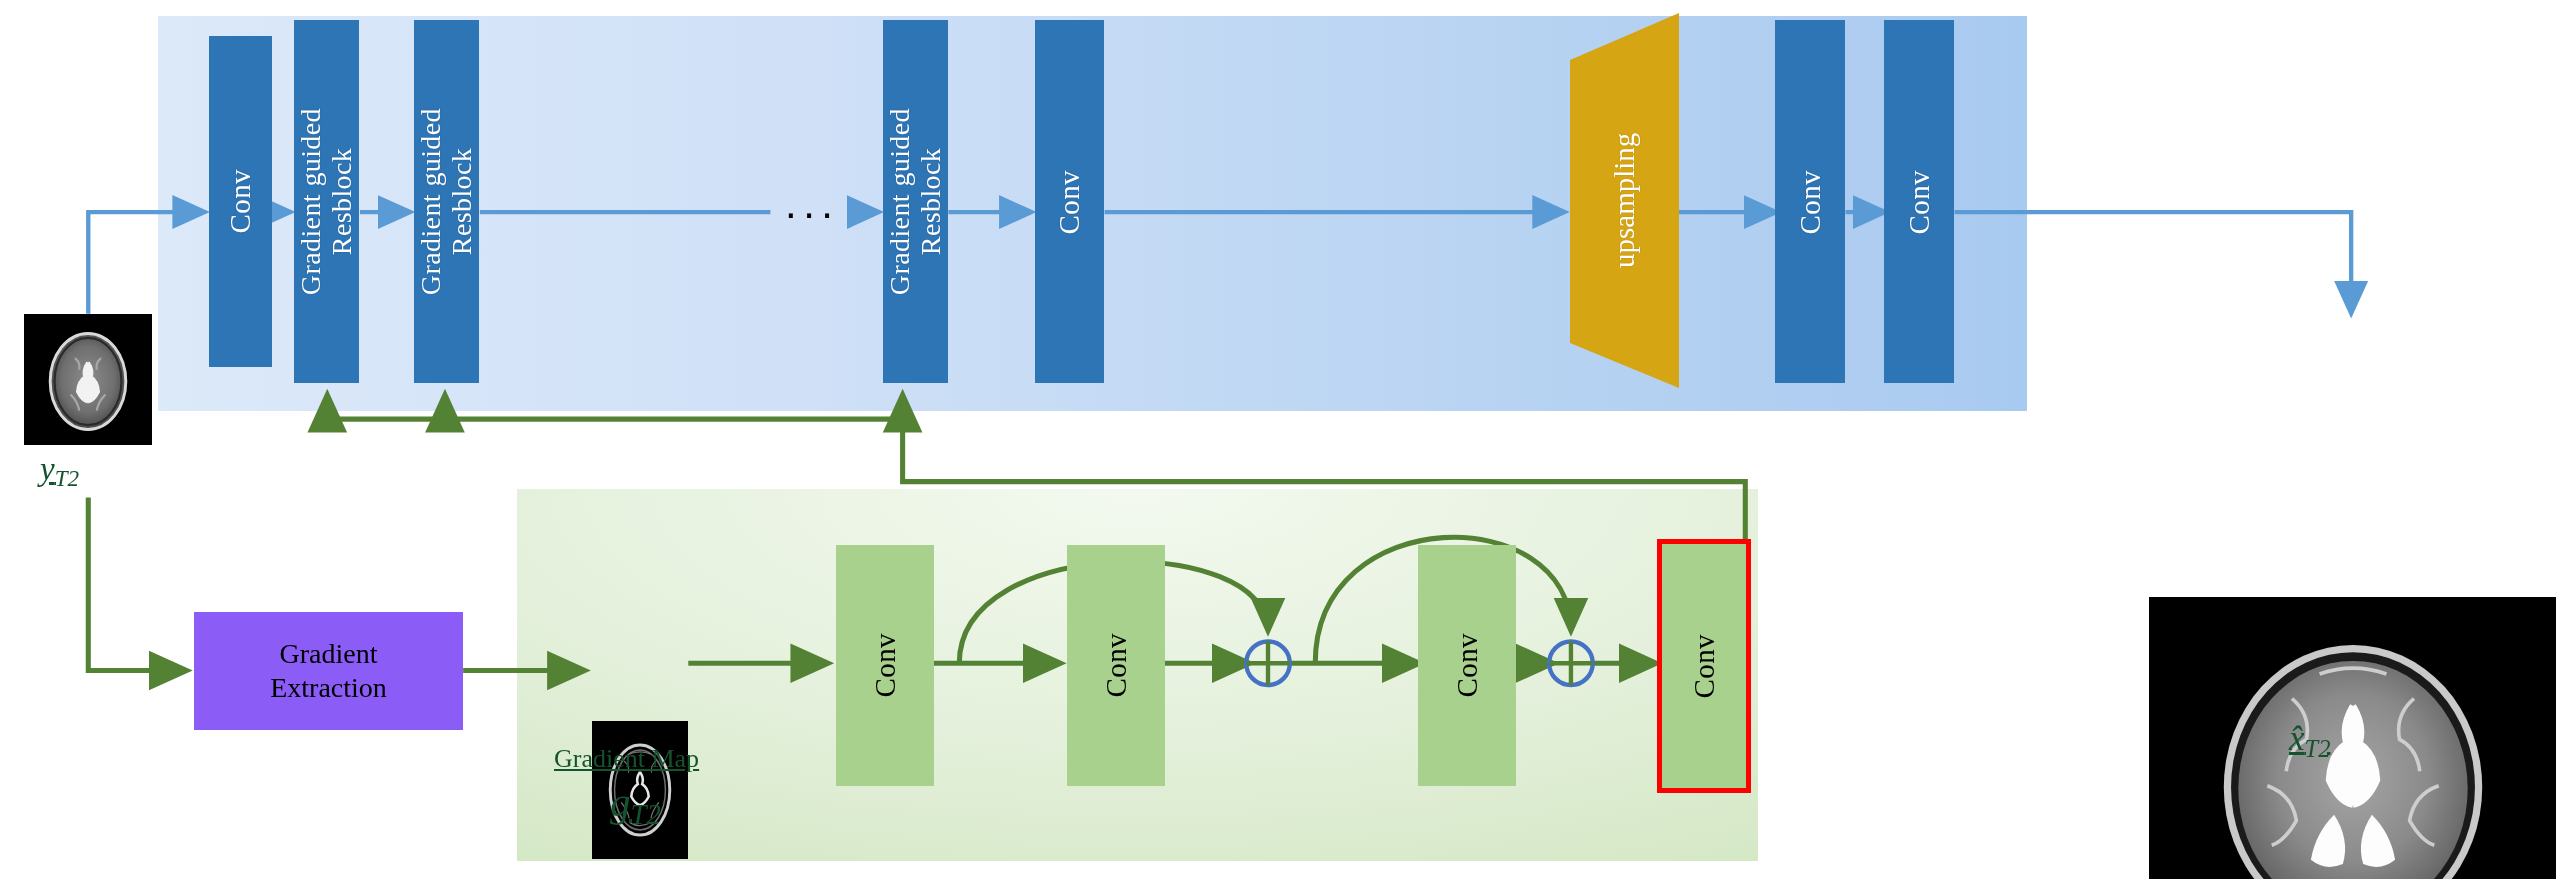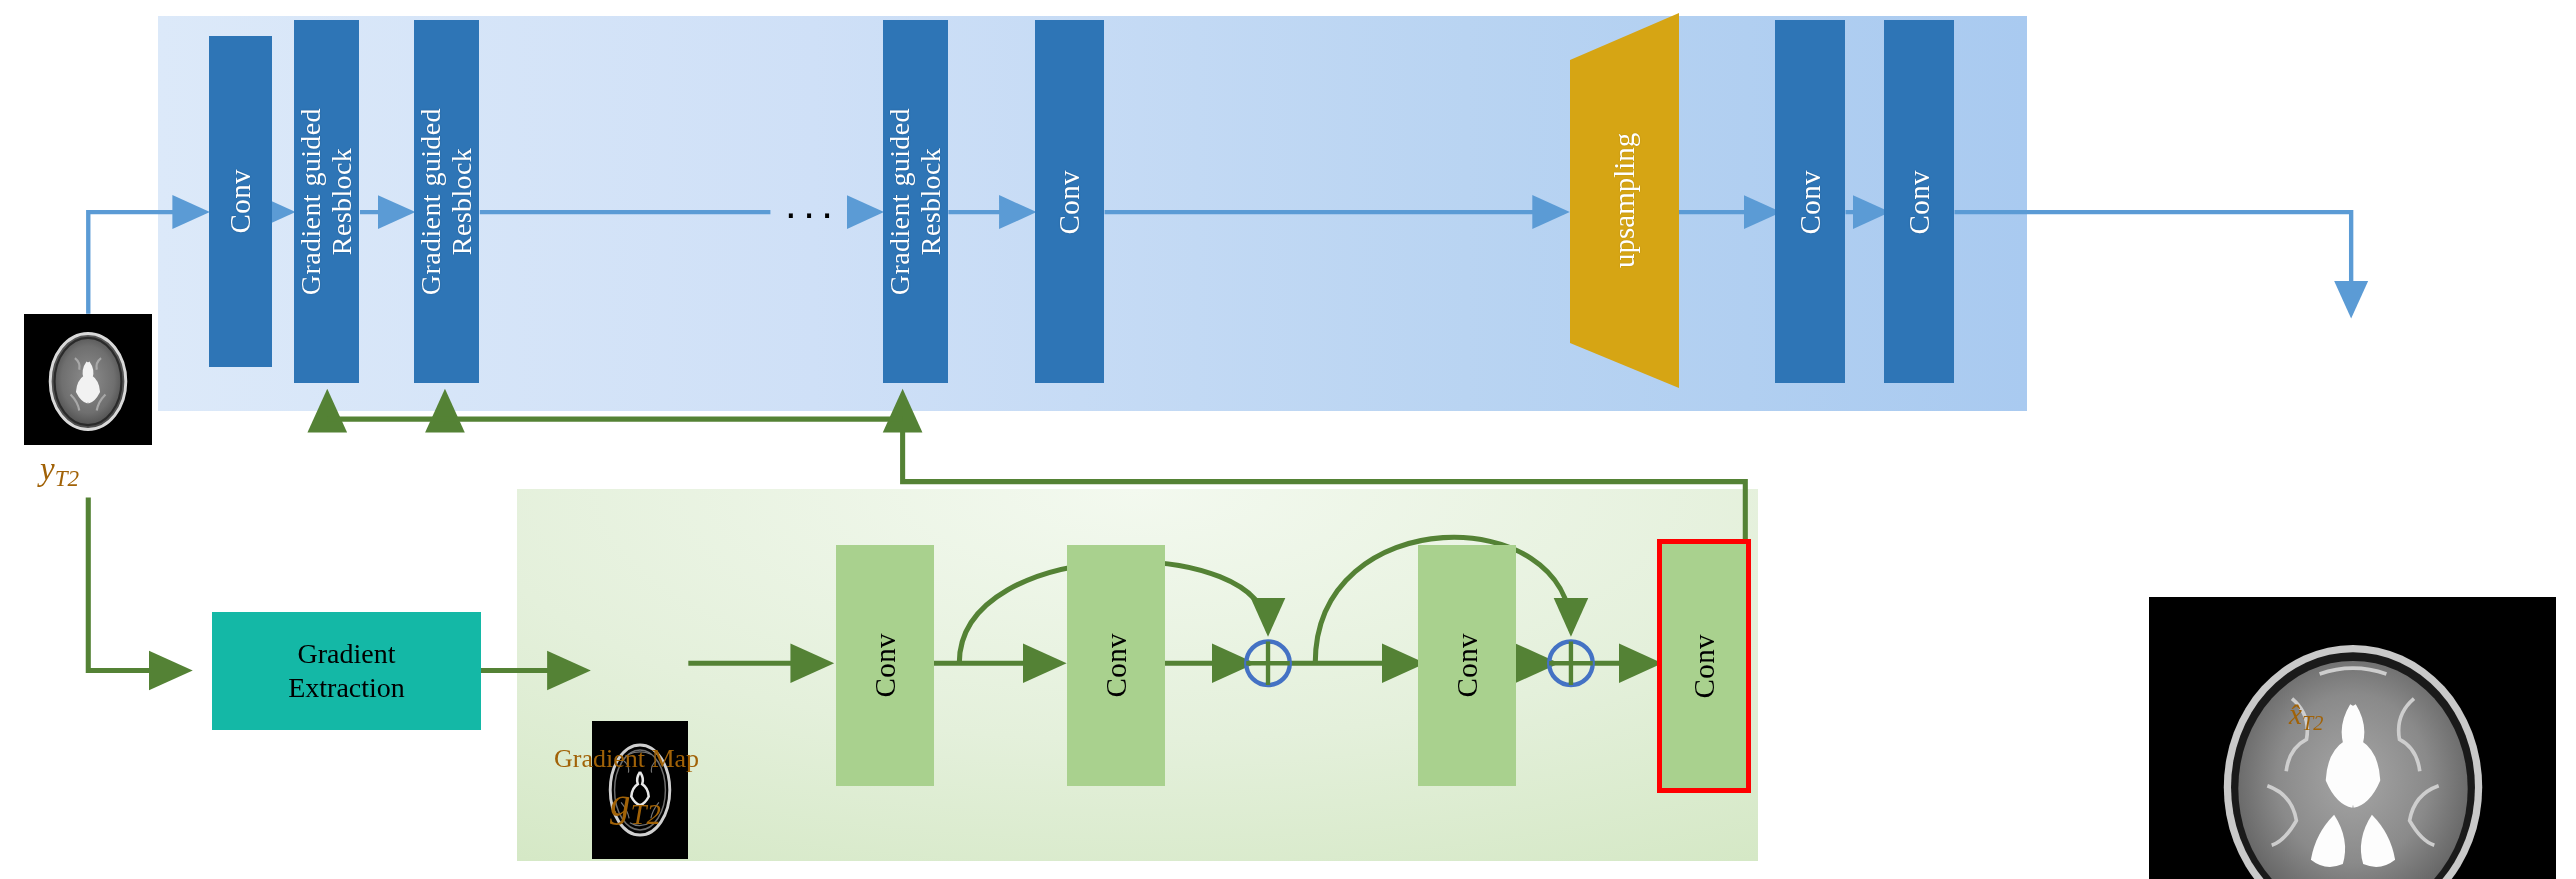--- a/index.html
+++ b/index.html
@@ -31,38 +31,38 @@
   #upsampling span{position:absolute;inset:0;display:flex;align-items:center;justify-content:center;
       writing-mode:vertical-rl;transform:rotate(180deg);
       color:#fff;font-size:29px;text-shadow:0 0 1.5px rgba(0,0,0,.2);}
 
   
   .green-block{background:#a9d18e;display:flex;align-items:center;justify-content:center;}
   .green-block span{writing-mode:vertical-rl;transform:rotate(180deg);
       color:#000;font-size:29px;letter-spacing:0.4px;}
   #gconv4-wrap{border:5.1px solid #ff0000;box-sizing:border-box;padding:0;}
 
-  #grad-extract{left:194px;top:612px;width:269px;height:118px;background:#14b8a6;
+  #grad-extract{left:194px;top:612px;width:269px;height:118px;background:#8b5cf6;
       display:flex;align-items:center;justify-content:center;text-align:center;
-      font-size:28px;line-height:1.22;color:#000;margin-left:18px;}
+      font-size:28px;line-height:1.22;color:#000;}
 
   
   .mri{background:#000;overflow:hidden;position:relative;}
   .mri .brain{position:absolute;left:50%;top:50%;transform:translate(-50%,-50%);}
 
   #img-in{left:24px;top:314px;width:128px;height:131px;}
   #img-grad{left:592px;top:590px;width:96px;height:138px;}
   #img-out{left:2149px;top:328px;width:407px;height:376px;}
 
   
-  .caption{color:#a16207;font-style:italic;white-space:nowrap;}
+  .caption{color:#14532d;font-style:italic;white-space:nowrap;text-decoration:underline;}
   #cap-in{left:40px;top:451px;font-size:33px;}
   #cap-grad-title{left:554px;top:744px;font-size:26px;font-style:normal;}
   #cap-grad{left:610px;top:778px;font-size:41px;}
-  #cap-out{left:2289px;top:698px;font-size:29px;}
+  #cap-out{left:2289px;top:719px;font-size:35px;}
   .sub{font-size:.70em;vertical-align:-0.28em;letter-spacing:0;}
 
   
   .panel-title{color:#000;font-family:"Liberation Sans",sans-serif;white-space:nowrap;}
   #sr-title{left:1366px;top:363px;font-size:33px;}
   #gm-title{left:977px;top:796px;font-size:33px;}
 
   
   #dots{left:785px;top:180px;font-size:42px;color:#000;letter-spacing:6.5px;
         font-family:"Liberation Sans",sans-serif;}

